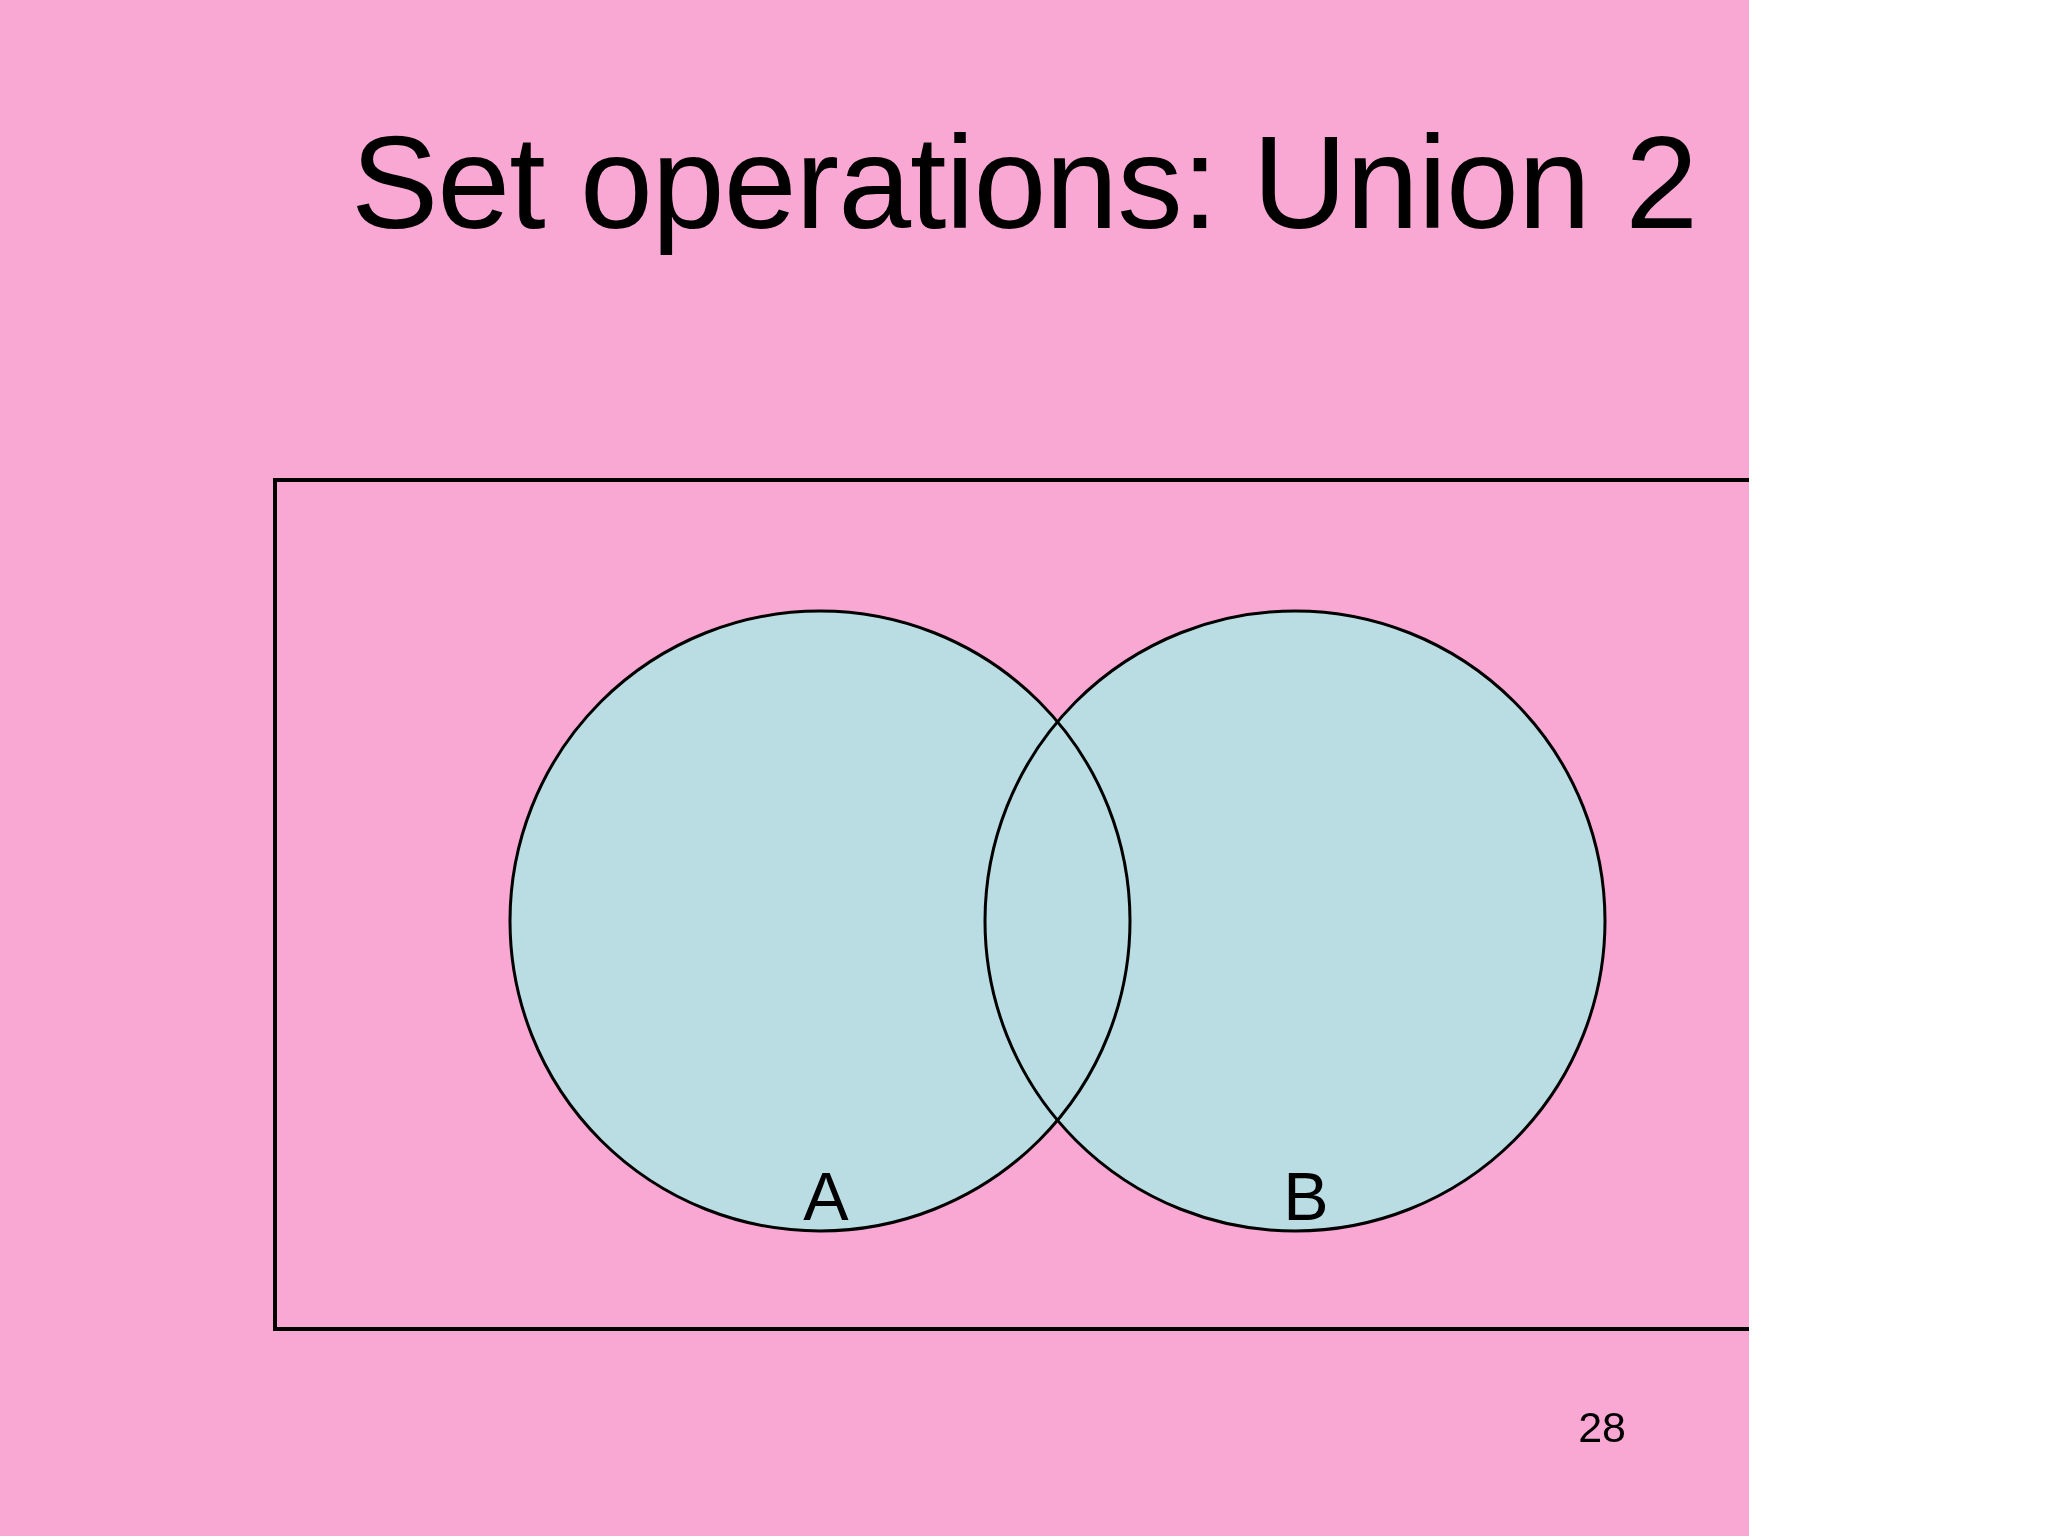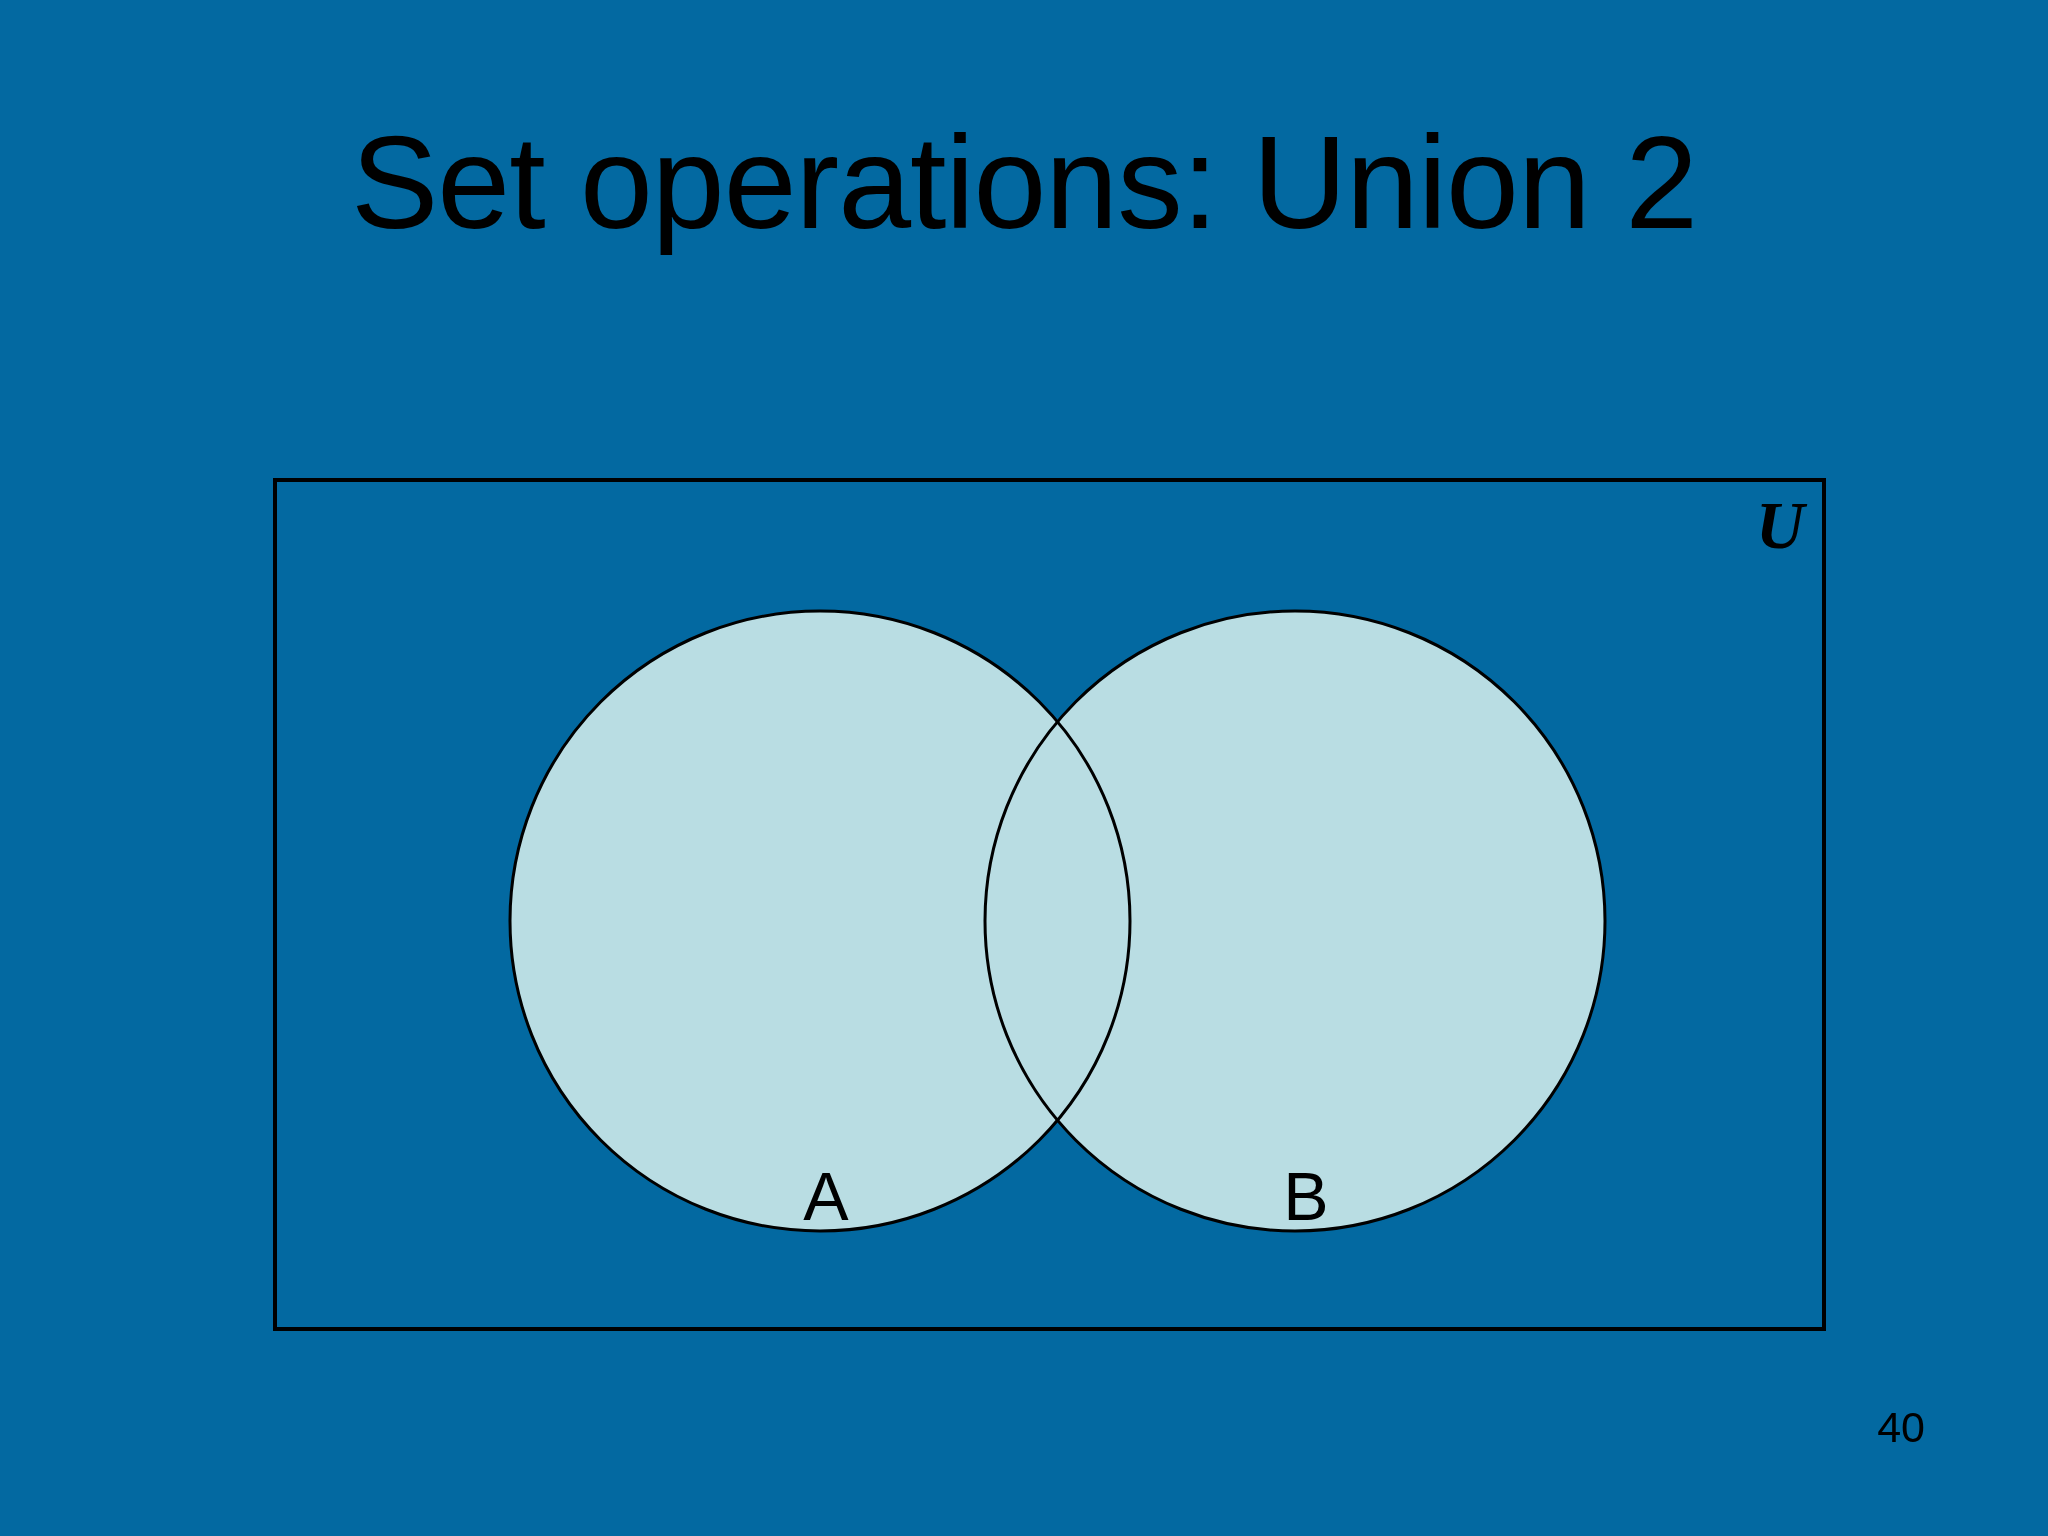--- a/index.html
+++ b/index.html
@@ -2,23 +2,23 @@
 <html><head>
 <meta charset="utf-8">
 <style>
   html, body {
     margin: 0;
     padding: 0;
     background: #ffffff;
   }
   .slide {
     position: relative;
-    width: 2048px;
+    width: 1749px;
     height: 1536px;
-    background: #0369a1;
+    background: #f9a8d4;
     overflow: hidden;
     font-family: "Liberation Sans", sans-serif;
     color: #000000;
   }
   .slide-title {
     position: absolute;
     top: 108px;
     left: 0;
     width: 2048px;
     text-align: center;
@@ -90,15 +90,15 @@
       <circle cx="1022" cy="443" r="310" fill="none" stroke="#000000" stroke-width="3"></circle>
     </svg>
   </div>
 
   <div class="universe-label">U</div>
 
   <div class="set-label set-a-label">A</div>
 
   <div class="set-label set-b-label">B</div>
 
-  <div class="page-number">40</div>
+  <div class="page-number">28</div>
 
 </div>
 
 </body></html>

